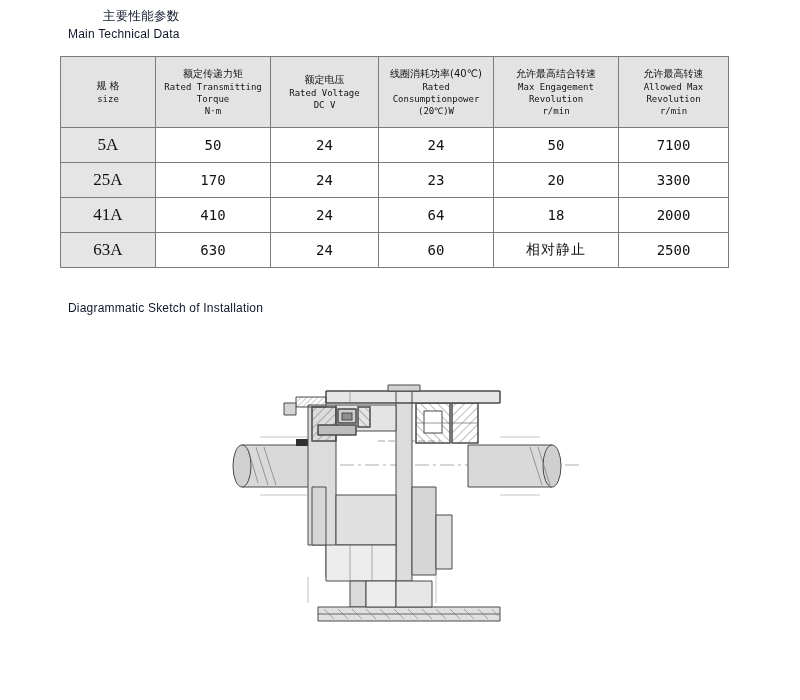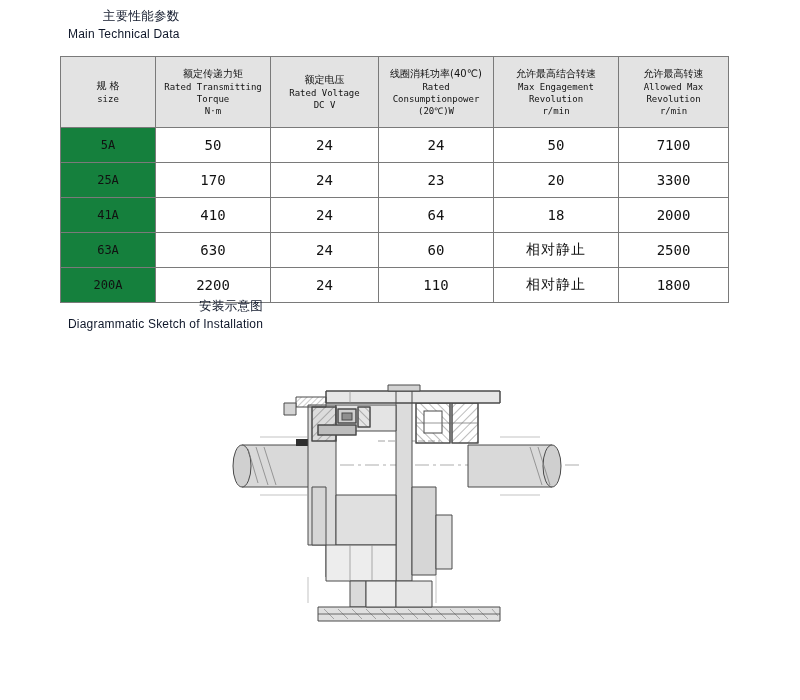--- a/index.html
+++ b/index.html
@@ -87,22 +87,23 @@
     font-size: 9px;
     line-height: 12px;
   }
   .data-table tbody td {
     height: 34px;
     font-family: "DejaVu Sans Mono", monospace;
     font-size: 14px;
     color: #111;
   }
   .data-table tbody td.size-cell {
-    background: #15803d;
-    font-size: 12px;
+    background: #e5e5e5;
+    font-size: 17px;
+    font-family: Liberation Serif, serif;
   }
   .data-table tbody td.cn-val {
     font-family: "DejaVu Sans", sans-serif;
     font-size: 14px;
     letter-spacing: 1px;
   }
 
   
   col.c0 { width: 95px; }
   col.c1 { width: 115px; }
@@ -199,33 +200,24 @@
         <td>2000</td>
       </tr>
       <tr>
         <td class="size-cell">63A</td>
         <td>630</td>
         <td>24</td>
         <td>60</td>
         <td class="cn-val">相对静止</td>
         <td>2500</td>
       </tr>
-      <tr>
-        <td class="size-cell">200A</td>
-        <td>2200</td>
-        <td>24</td>
-        <td>110</td>
-        <td class="cn-val">相对静止</td>
-        <td>1800</td>
-      </tr>
     </tbody>
   </table>
 
   <div class="section-heading" id="heading-sketch">
-    <span class="cn">安装示意图</span>
     <span class="en">Diagrammatic Sketch of Installation</span>
   </div>
 
   <div class="drawing">
     <svg width="420" height="300" viewBox="0 0 420 300" xmlns="http://www.w3.org/2000/svg">
       <defs>
         <pattern id="hatchR" width="6" height="6" patternTransform="rotate(45)" patternUnits="userSpaceOnUse">
           <line x1="0" y1="0" x2="0" y2="6" stroke="#5a5a5a" stroke-width="0.8"></line>
         </pattern>
         <pattern id="hatchL" width="6" height="6" patternTransform="rotate(-45)" patternUnits="userSpaceOnUse">

